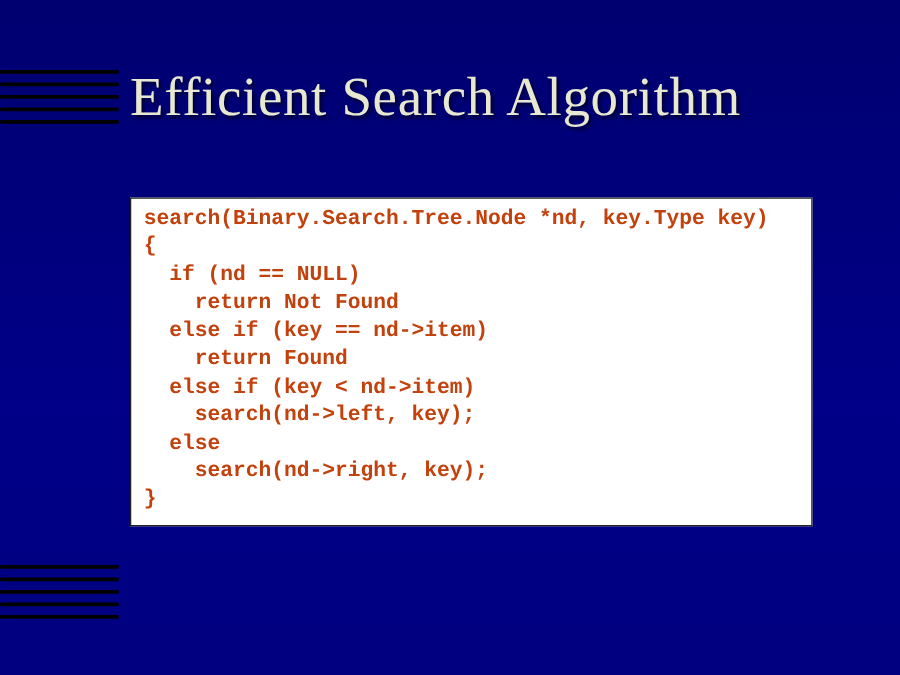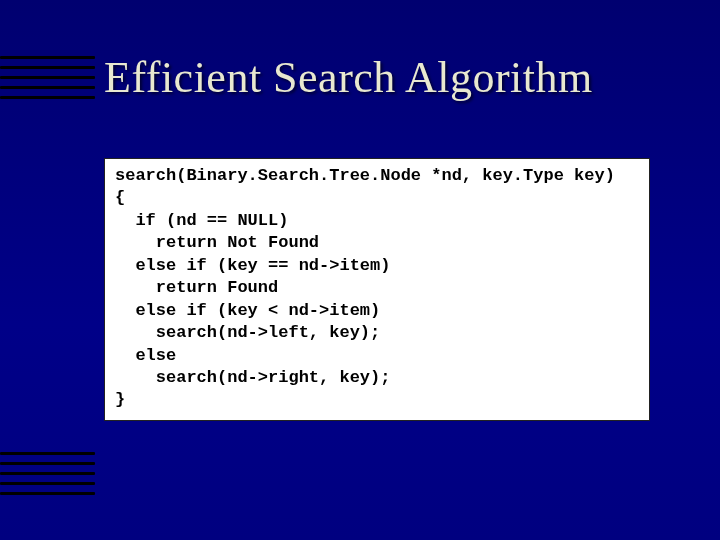--- a/index.html
+++ b/index.html
@@ -51,21 +51,21 @@
     border: 1px solid #222;
     padding: 6px 10px 8px 10px;
     box-sizing: border-box;
   }
   .code-box pre {
     margin: 0;
     font-family: "Courier New", Courier, monospace;
     font-size: 17px;
     font-weight: bold;
     line-height: 1.32;
-    color: #000000;
+    color: #c2410c;
     white-space: pre;
   }
 </style>
 </head>
 <body>
 
 <div class="slide">
 
   <div class="accent-lines top">
     <div class="line"></div>

